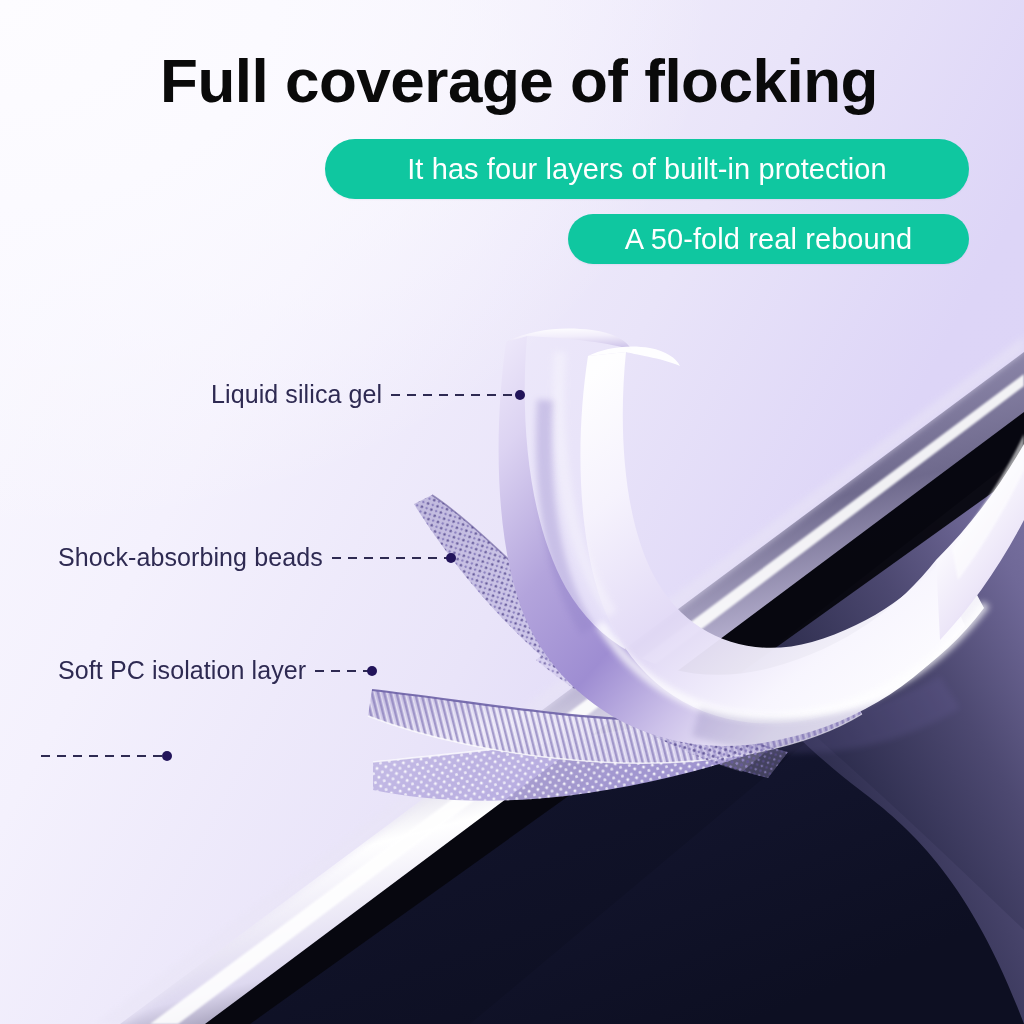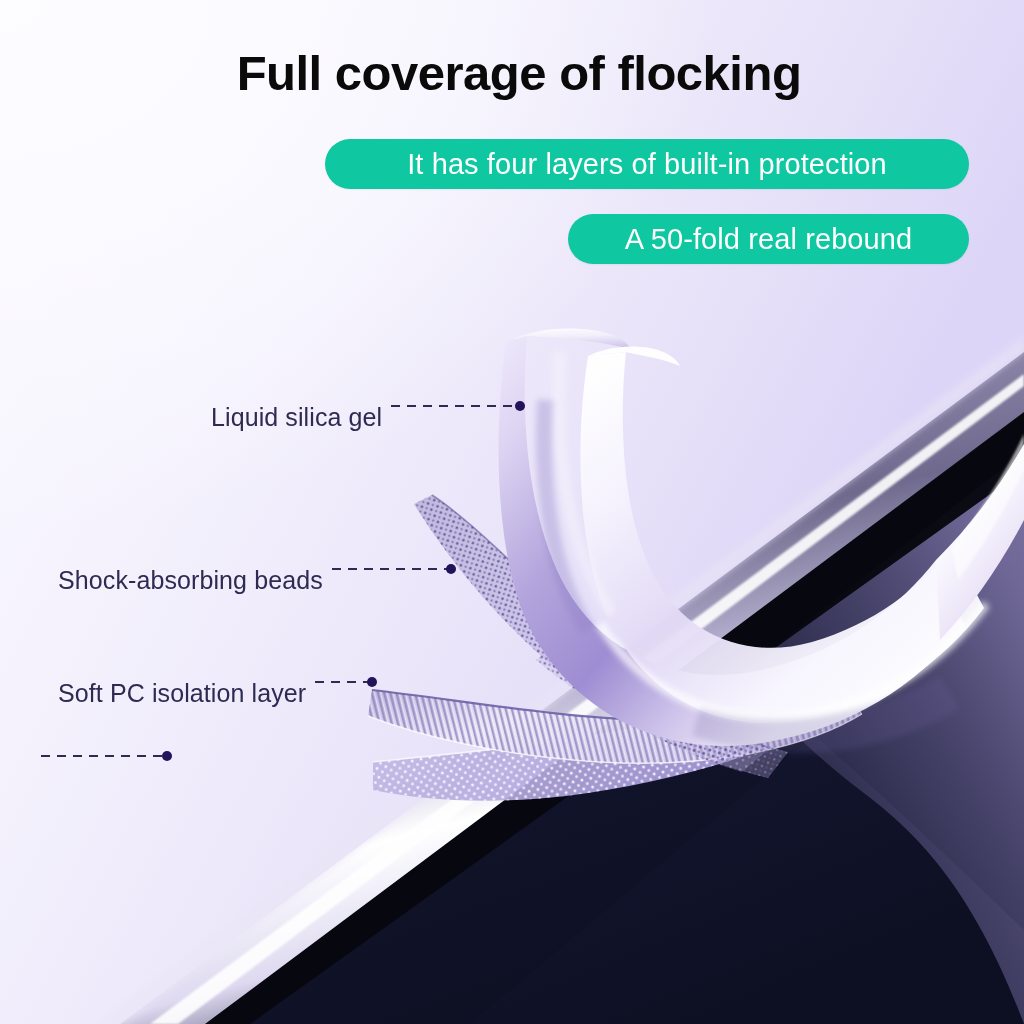--- a/index.html
+++ b/index.html
@@ -12,51 +12,51 @@
     position:relative;width:1024px;height:1024px;overflow:hidden;
     background:
       radial-gradient(120% 90% at 0% 0%, #fdfcff 0%, #fbfaff 22%, rgba(251,250,255,0) 58%),
       linear-gradient(118deg, #fbfaff 0%, #f4f1fd 28%, #e9e4f9 52%, #ddd5f7 72%, #dcd4f7 100%);
   }
 
   
   .title{
     position:absolute;left:0;right:0;top:48px;
     text-align:center;
-    font-size:49px;line-height:1.05;
+    font-size:62px;line-height:1.05;
     font-weight:700;letter-spacing:-0.5px;
     color:#0a0a0a;
     white-space:nowrap;
     margin-left:14px;
   }
 
   
   .pill{
     position:absolute;
     display:flex;align-items:center;justify-content:center;
     background:#0fc7a0;
     color:#ffffff;
     border-radius:999px;
     font-size:29px;
     letter-spacing:0.1px;
     white-space:nowrap;
     box-shadow:0 1px 2px rgba(60,40,120,.06);
   }
-  #pill-1{left:325px;top:139px;width:644px;height:50px;}
+  #pill-1{left:325px;top:139px;width:644px;height:60px;}
   #pill-2{left:568px;top:214px;width:401px;height:50px;}
 
   
   .callout{
     position:absolute;
     display:flex;align-items:center;
     color:#2e2a52;
     font-size:25px;
     white-space:nowrap;
   }
-  .callout .cap{ letter-spacing:0.1px;margin-top:23px; }
+  .callout .cap{ letter-spacing:0.1px; }
   .callout .lead{
     position:relative;
     height:2px;
     margin-left:9px;
     background-image:linear-gradient(to right,#2e2a52 0 9px,transparent 9px 16px);
     background-size:16px 2px;
     background-repeat:repeat-x;
     align-self:center;
   }
   .callout .lead::after{

